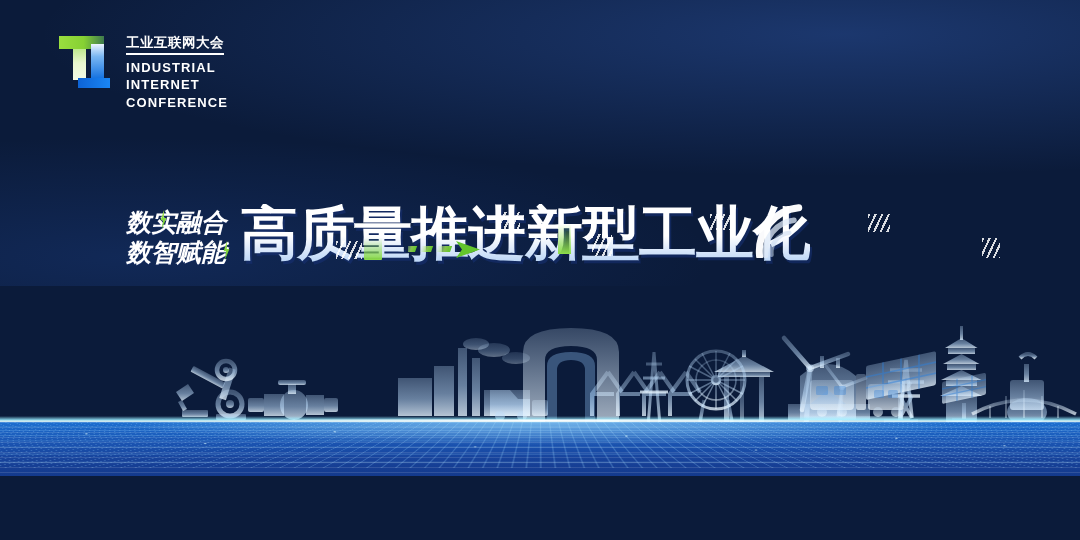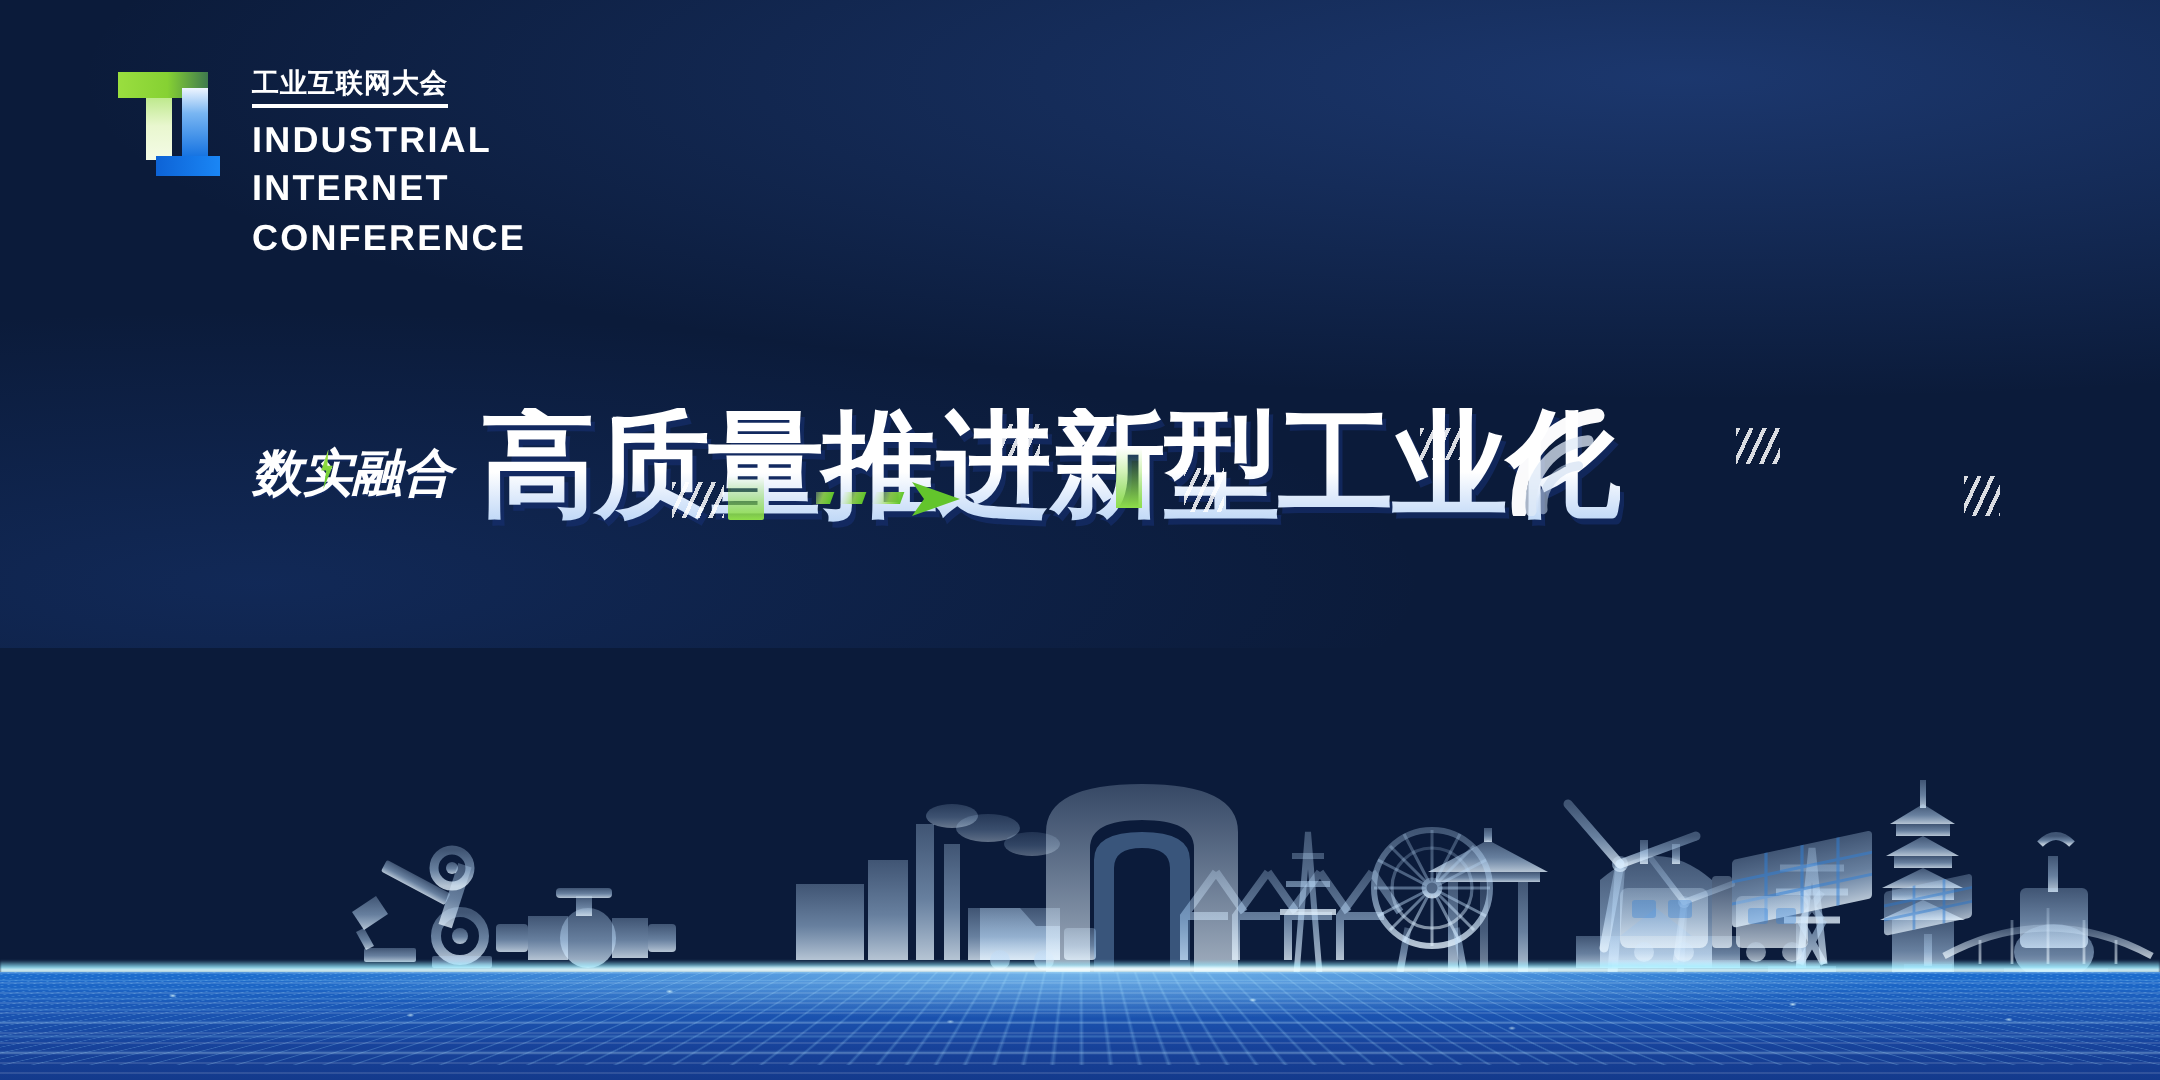--- a/index.html
+++ b/index.html
@@ -5,21 +5,21 @@
   html, body {
     margin: 0;
     padding: 0;
     background: #0b1b3a;
   }
   * { box-sizing: border-box; }
 
   .banner {
     position: relative;
     width: 1080px;
-    height: 540px;
+    height: 476px;
     overflow: hidden;
     font-family: "Liberation Sans", "DejaVu Sans", sans-serif;
     background: linear-gradient(180deg,
         #243a7e 0%,
         #243c80 18%,
         #234ama 18%,
         #22407f 30%,
         #204a96 48%,
         #1c5bb4 63%,
         #1670d6 77%,
@@ -61,21 +61,21 @@
     font-weight: bold;
     color: #ffffff;
     letter-spacing: 0.5px;
     line-height: 1.15;
     border-bottom: 2px solid #ffffff;
     padding-bottom: 2px;
     display: inline-block;
   }
   .logo-en {
     margin-top: 4px;
-    font-size: 18px;
+    font-size: 13px;
     font-weight: bold;
     color: #ffffff;
     letter-spacing: 1.1px;
     line-height: 1.38;
   }
 
   
   .headline {
     position: absolute;
     left: 0; right: 0;
@@ -362,20 +362,24 @@
   </div>
 
 
   <div class="slogan">
 
     <div class="slogan-left">
       <div class="slogan-left-line">
         <span>数实融合</span>
         <span class="bolt b1"></span>
       </div>
+      <div class="slogan-left-line">
+        <span>数智赋能</span>
+        <span class="bolt b2"></span>
+      </div>
     </div>
 
     <div class="slogan-wrap">
       <div class="slogan-main">高质量推进新型工业化</div>
 
       <span class="accent-green-block"></span>
       <span class="accent-green-block2"></span>
 
       <span class="hatch h1"></span>
       <span class="hatch h2"></span>

